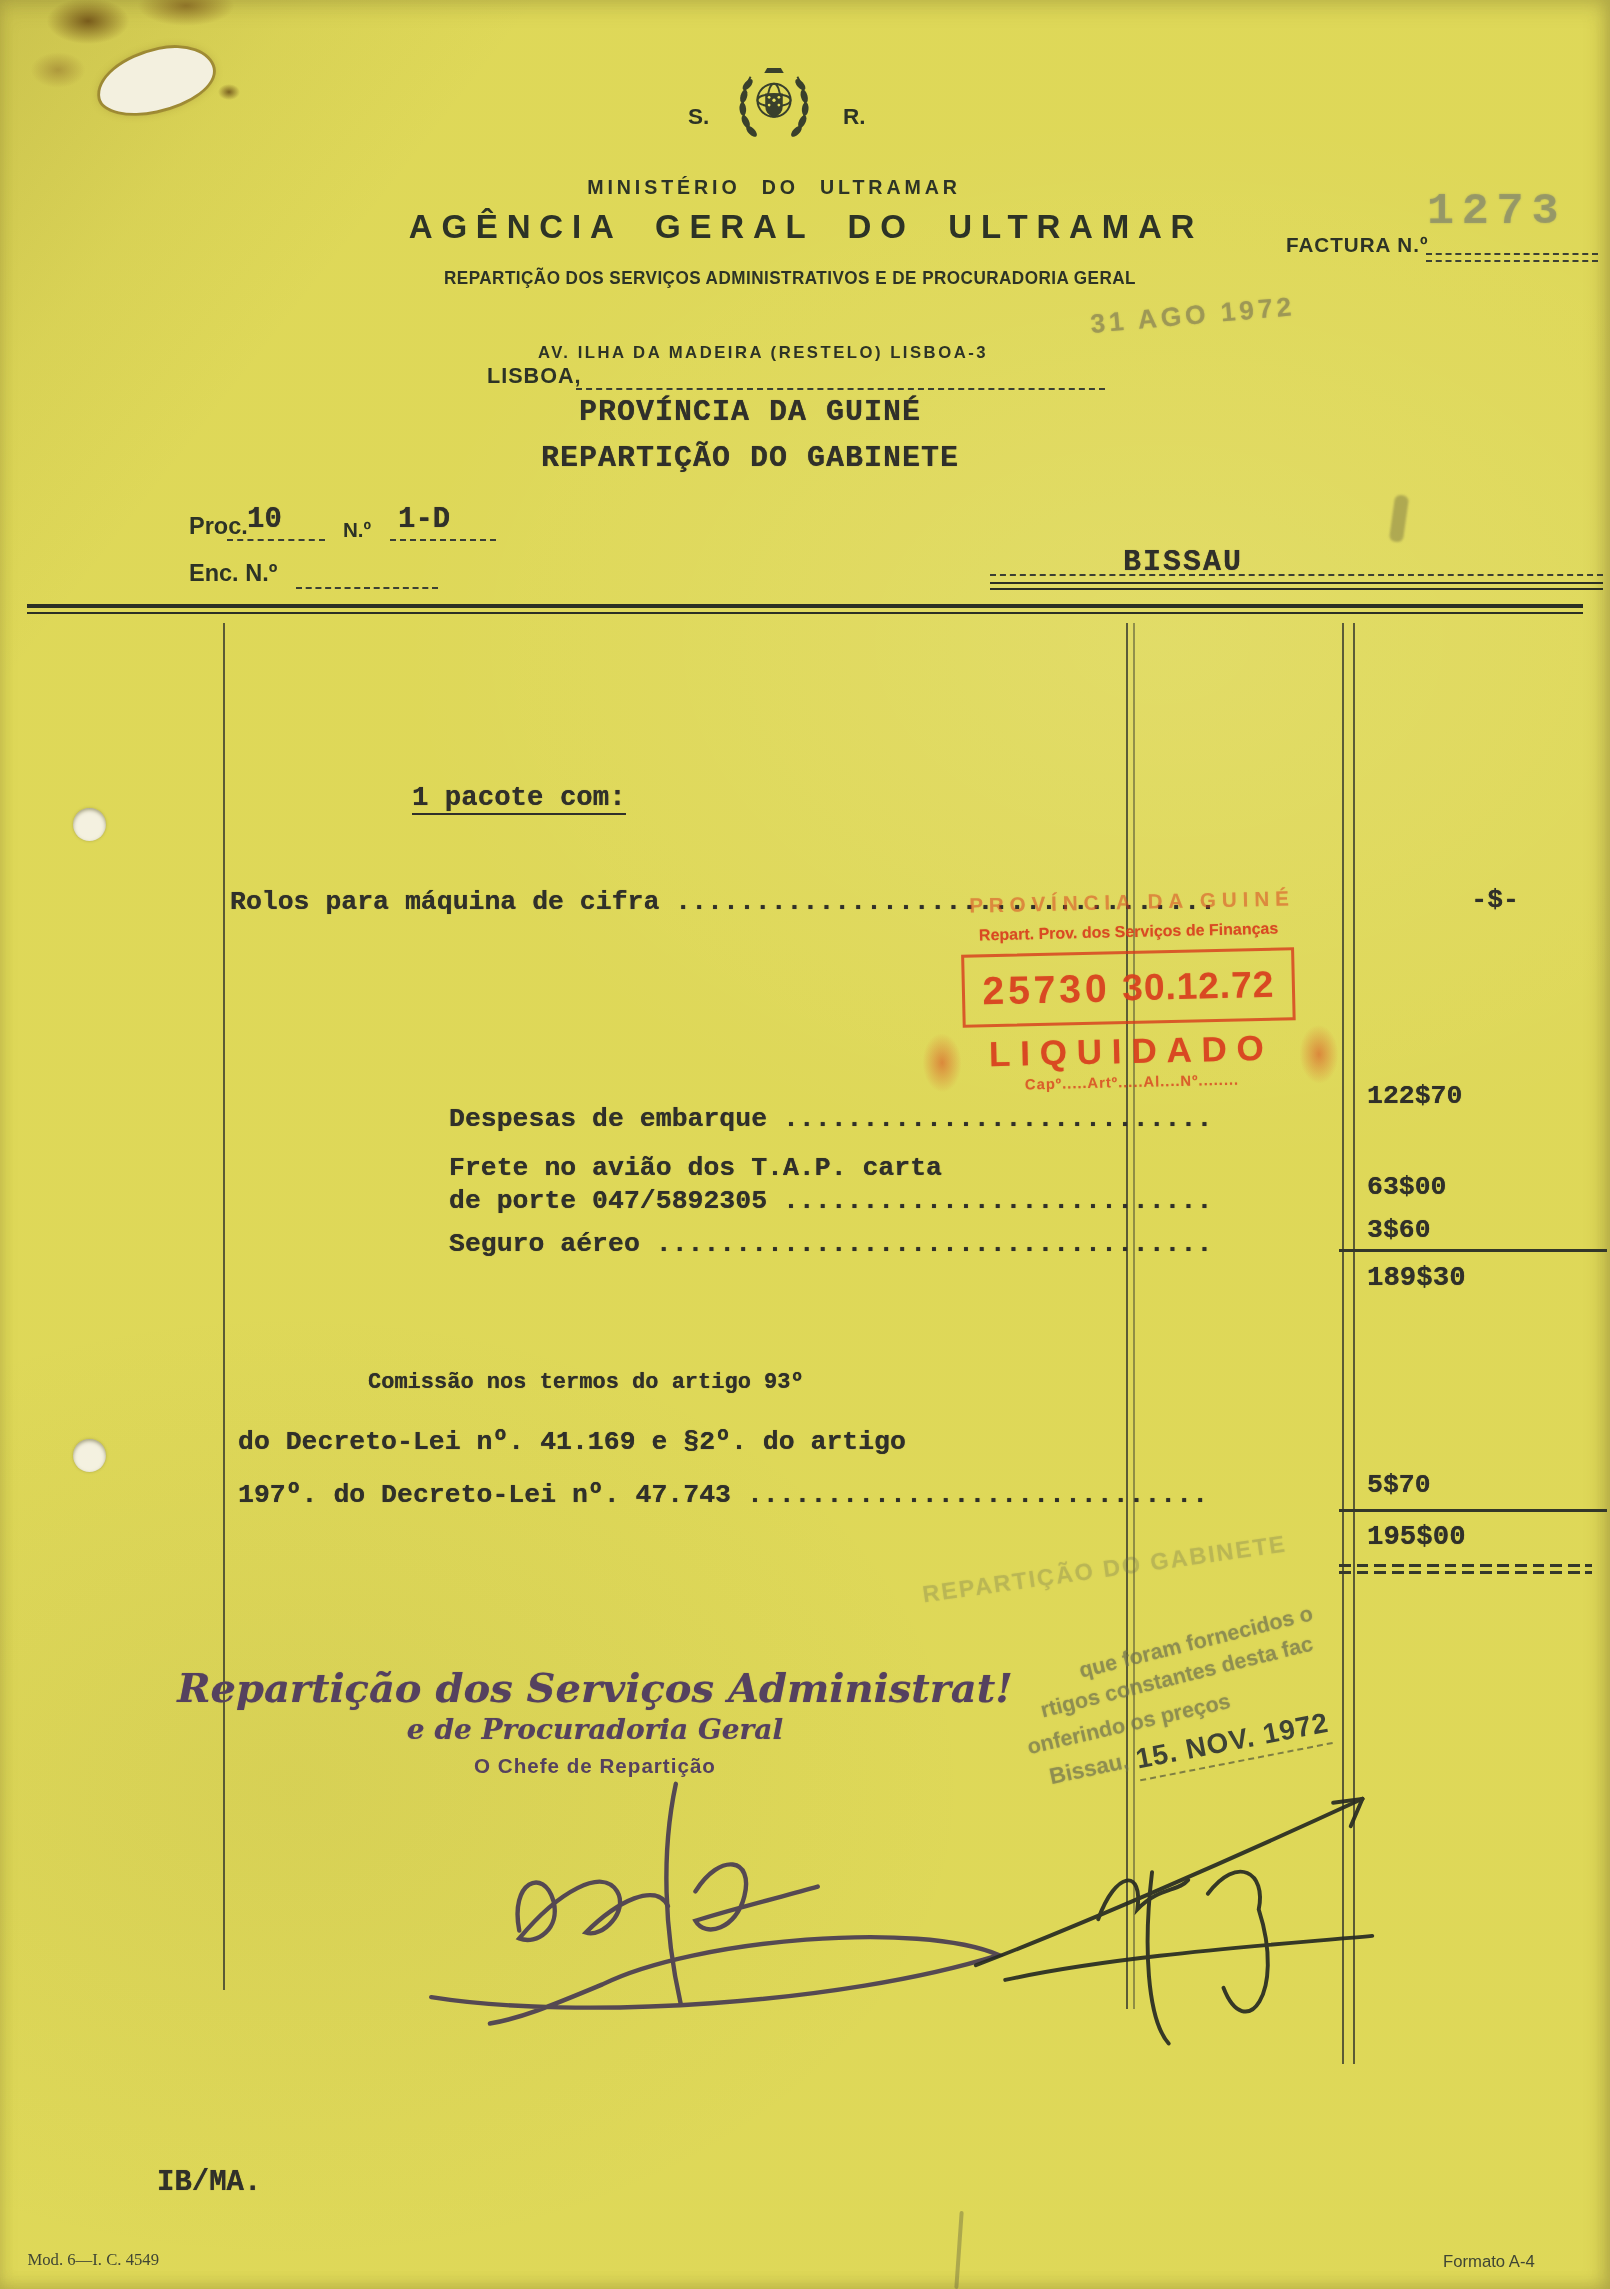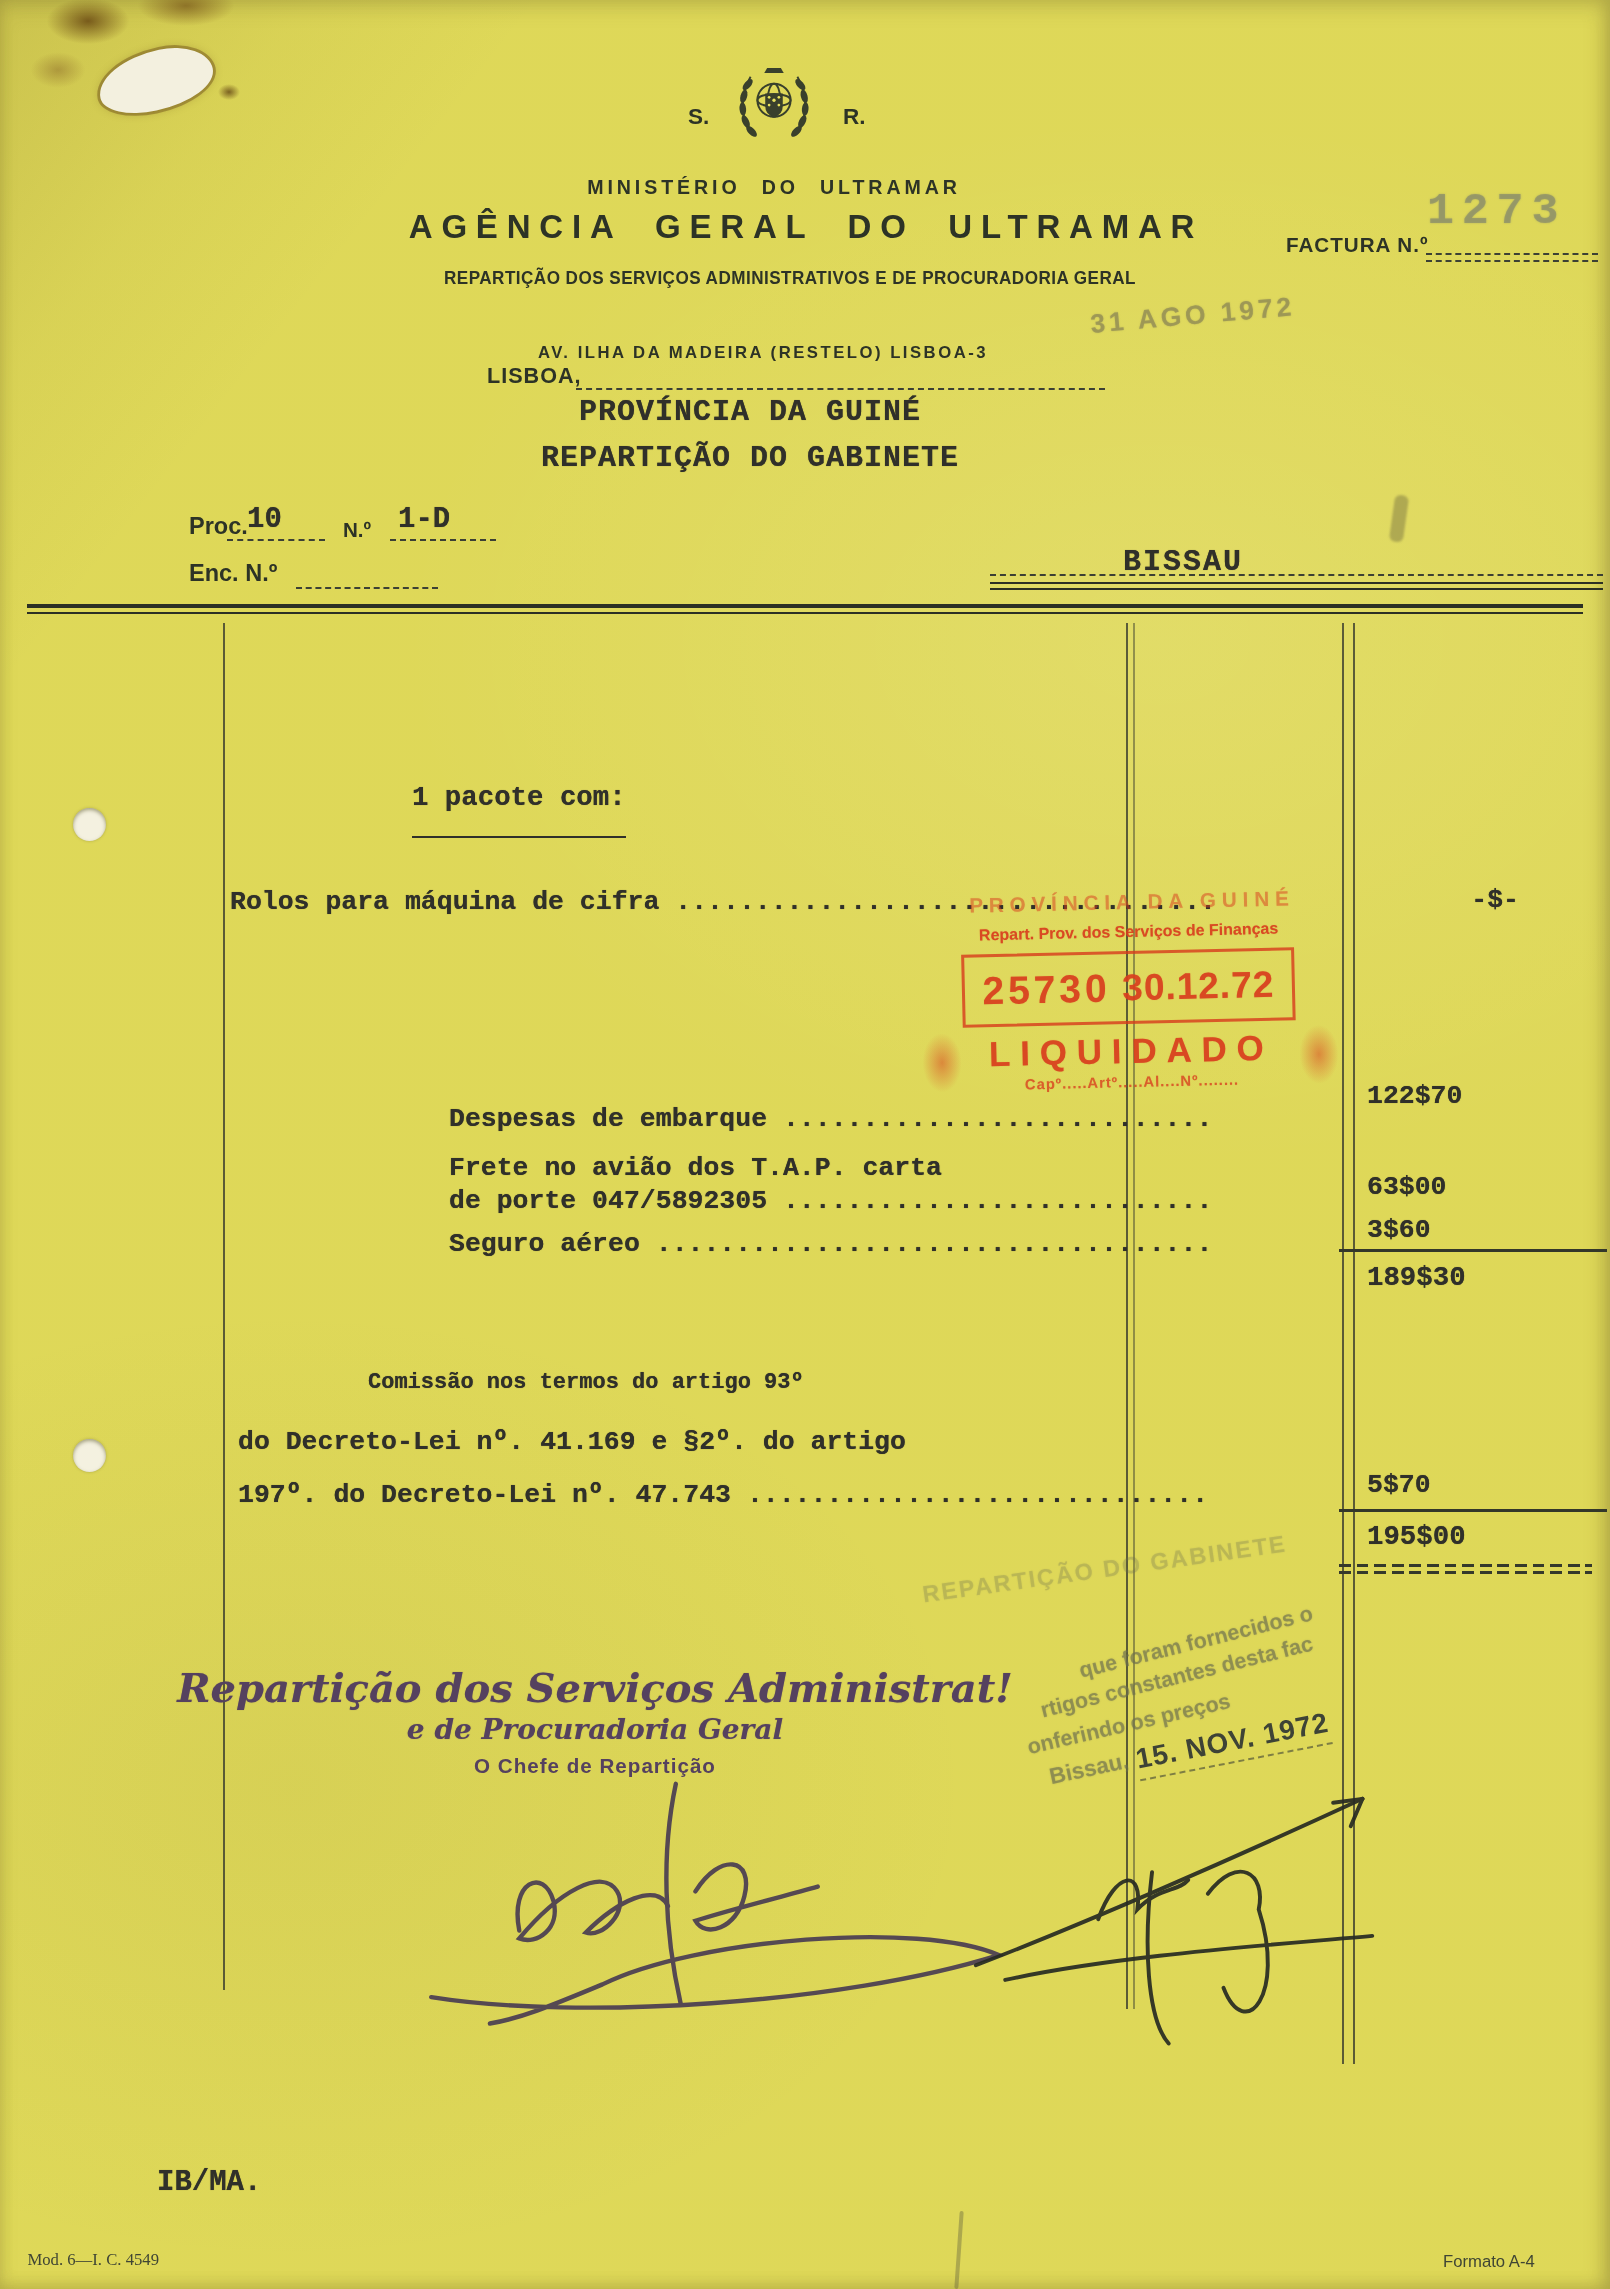--- a/index.html
+++ b/index.html
@@ -108,21 +108,21 @@
   <div class="abs solid" style="left:990px;top:588px;width:613px;height:2px;"></div>
 
   <div class="abs solid" style="left:27.4px;top:604px;width:1556px;height:3.9px;"></div>
   <div class="abs solid" style="left:27.4px;top:612px;width:1556px;height:2px;"></div>
   <div class="abs vline" style="left:223px;top:623px;height:1367px;"></div>
   <div class="abs vline" style="left:1126px;top:623px;height:1386px;"></div>
   <div class="abs vline" style="left:1133px;top:623px;height:1386px;opacity:.6;"></div>
   <div class="abs vline" style="left:1342px;top:623px;height:1441px;"></div>
   <div class="abs vline" style="left:1353px;top:623px;height:1441px;"></div>
 
-  <div class="abs mono" style="left:412px;top:782px;font-size:27.4px;border-bottom:2.9px solid #30302a;padding-bottom:23px;">1 pacote com:</div>
+  <div class="abs mono" style="left:412px;top:782px;font-size:27.4px;border-bottom:2.9px solid #30302a;padding-bottom:0;">1 pacote com:</div>
 
   <div class="abs mono" style="left:230px;top:887px;font-size:26.5px;">Rolos para máquina de cifra ..................................</div>
   <div class="abs mono" style="left:1333px;top:885px;width:186px;text-align:right;font-size:26.5px;">-$-</div>
 
   <div class="abs" style="left:933px;top:882px;width:394px;height:220px;transform:rotate(-1.3deg);">
     <div class="abs redtx ctr" style="left:201px;top:7.8px;font-size:20.6px;letter-spacing:5.9px;opacity:.55;white-space:nowrap;">PROVÍNCIA DA GUINÉ</div>
     <div class="abs redtx ctr" style="left:197px;top:41px;font-size:16px;white-space:nowrap;">Repart. Prov. dos Serviços de Finanças</div>
     <div class="abs" style="left:29px;top:69px;width:333px;height:73px;border:3.4px solid rgba(215,58,28,.8);display:flex;align-items:center;justify-content:space-between;padding:0 17.6px;box-sizing:border-box;">
       <span class="redtx" style="font-size:39px;letter-spacing:3.9px;">25730</span>
       <span class="redtx" style="font-size:37px;letter-spacing:1px;">30.12.72</span>

